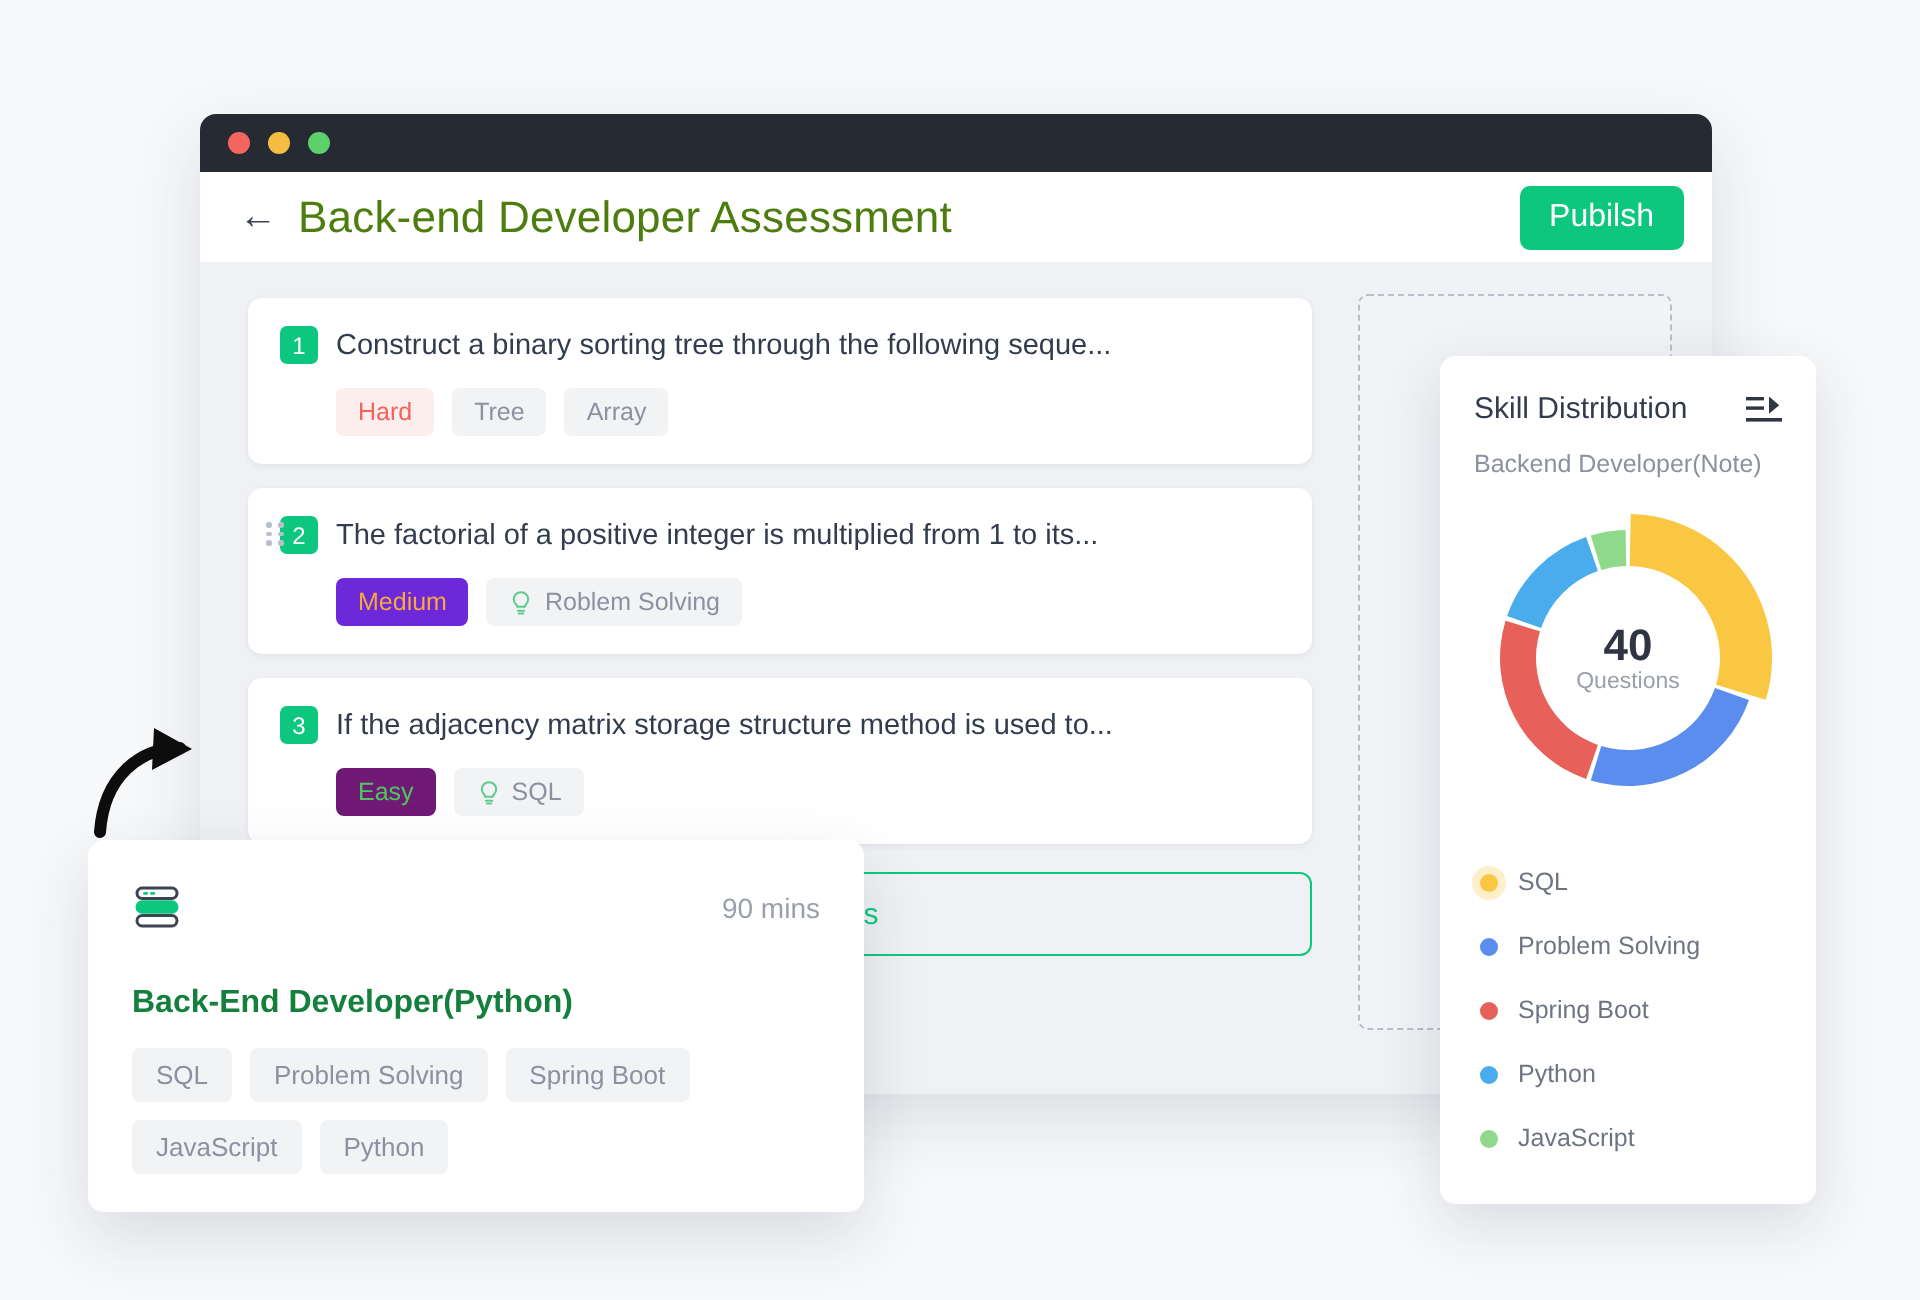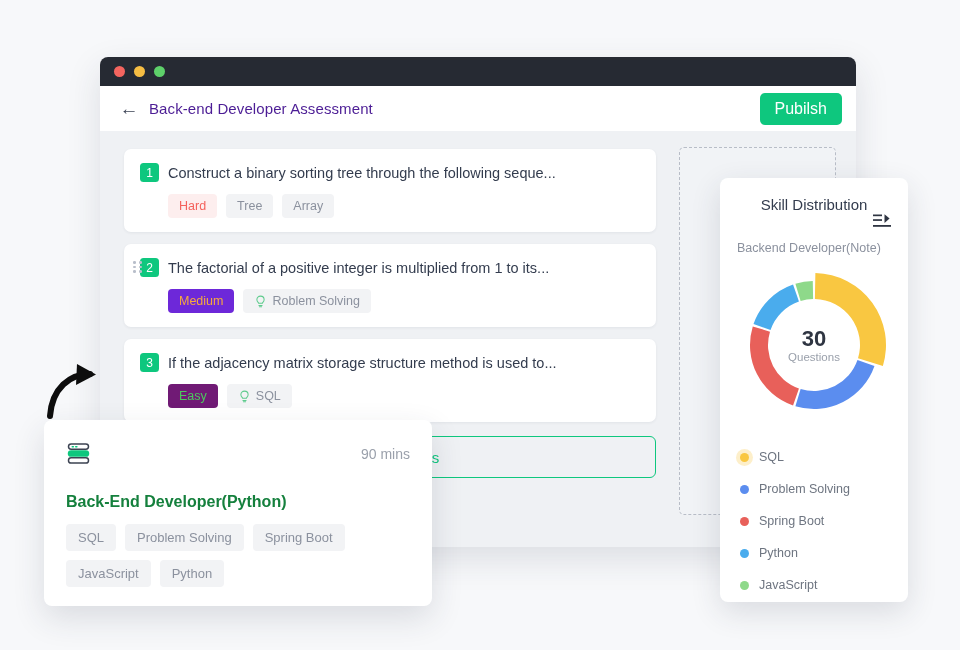--- a/index.html
+++ b/index.html
@@ -55,22 +55,22 @@
     width: 22px; height: 22px;
     display: flex; align-items: center; justify-content: center;
     color: #3b4254;
     font-size: 19px;
     line-height: 1;
     cursor: pointer;
     flex: none;
   }
   #header-title {
     margin-left: 9px;
-    font-size: 15px;
-    color: #4c1d95;
+    font-size: 22px;
+    color: #4d7c0f;
     letter-spacing: .1px;
   }
   #publish-button {
     margin-left: auto;
     background: #0ec77e;
     color: #fff;
     font-size: 16px;
     padding: 7px 15px;
     border: none;
     border-radius: 5px;
@@ -196,21 +196,20 @@
     height: 424px;
     background: #fff;
     border-radius: 8px;
     box-shadow: 0 10px 30px rgba(40,50,70,.14);
     padding: 18px 17px;
     z-index: 6;
   }
   #skill-head {
     display: flex;
     align-items: center;
-    flex-direction: column;
   }
   #skill-title {
     font-size: 15px;
     color: #333c4e;
   }
   #collapse-icon {
     margin-left: auto;
     width: 18px; height: 16px;
     cursor: pointer;
   }
@@ -422,21 +421,21 @@
 
   <div id="donut-wrap">
     <svg id="donut" width="152" height="152" viewBox="0 0 152 152">
         <path d="M 77.38221585277765 4.013268727241609 A 72 72 0 0 1 144.89057805214773 96.93055793907418 L 120.01342486664994 89.37230090551961 A 46 46 0 0 0 76.88308235038572 30.008477242404368 Z" fill="#f9c741"></path>
         <path d="M 136.47673037808198 96.94194553466265 A 64 64 0 0 1 57.395059609711836 137.23606937968688 L 62.627699094480384 120.01342486664994 A 46 46 0 0 0 119.46764995924642 91.05202335303878 Z" fill="#5b8def"></path>
         <path d="M 55.05805446533737 136.47673037808198 A 64 64 0 0 1 14.763930620313133 57.395059609711836 L 31.986575133350065 62.62769909448038 A 46 46 0 0 0 60.94797664696124 119.46764995924642 Z" fill="#e8605a"></path>
         <path d="M 15.523269621918026 55.05805446533735 A 64 64 0 0 1 55.05805446533736 15.523269621918026 L 60.94797664696122 32.53235004075358 A 46 46 0 0 0 32.53235004075358 60.94797664696122 Z" fill="#4aaced"></path>
         <path d="M 57.39505960971181 14.763930620313133 A 64 64 0 0 1 74.77136368641982 12.01179442421477 L 75.11691764961424 30.008477242404368 A 46 46 0 0 0 62.62769909448036 31.986575133350065 Z" fill="#8ed98a"></path>
       </svg>
     <div id="donut-center">
-      <div id="donut-value">30</div>
+      <div id="donut-value">40</div>
       <div id="donut-label">Questions</div>
     </div>
   </div>
 
   <div id="legend">
       <div class="legend-row">
         <span class="legend-dot glow" style="background:#f9c741"></span>
         <span class="legend-label">SQL</span>
       </div>
       <div class="legend-row">

